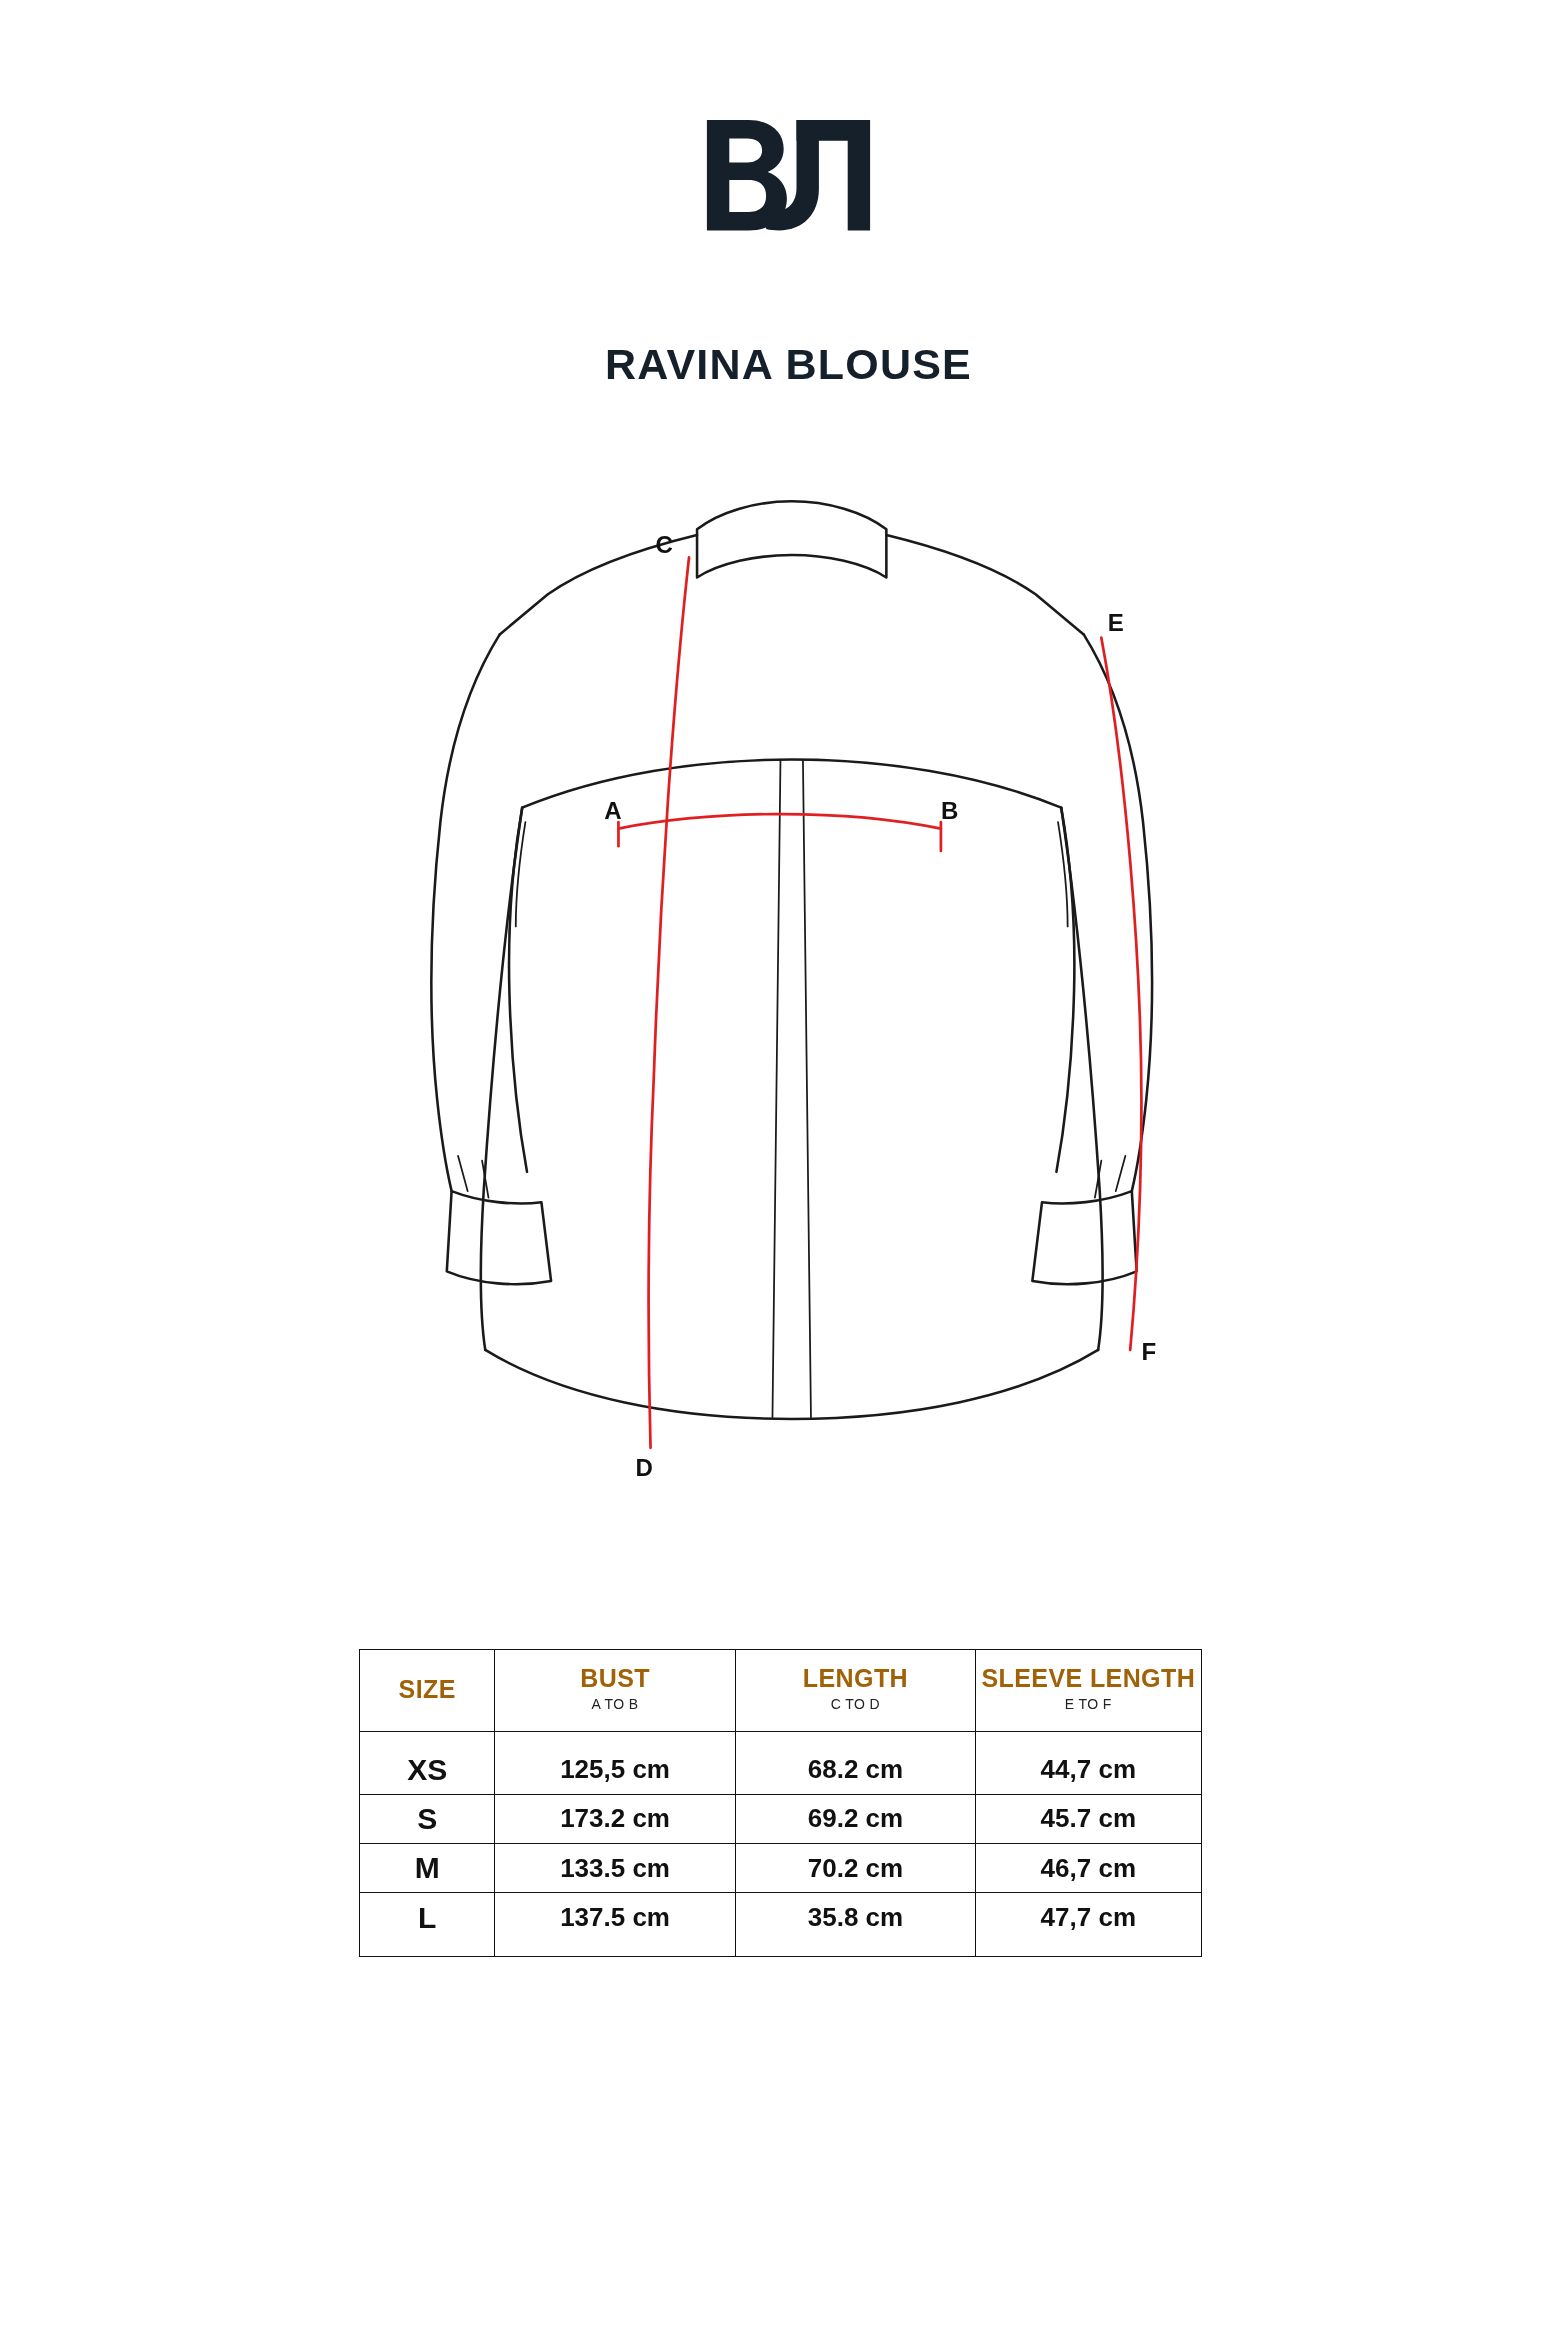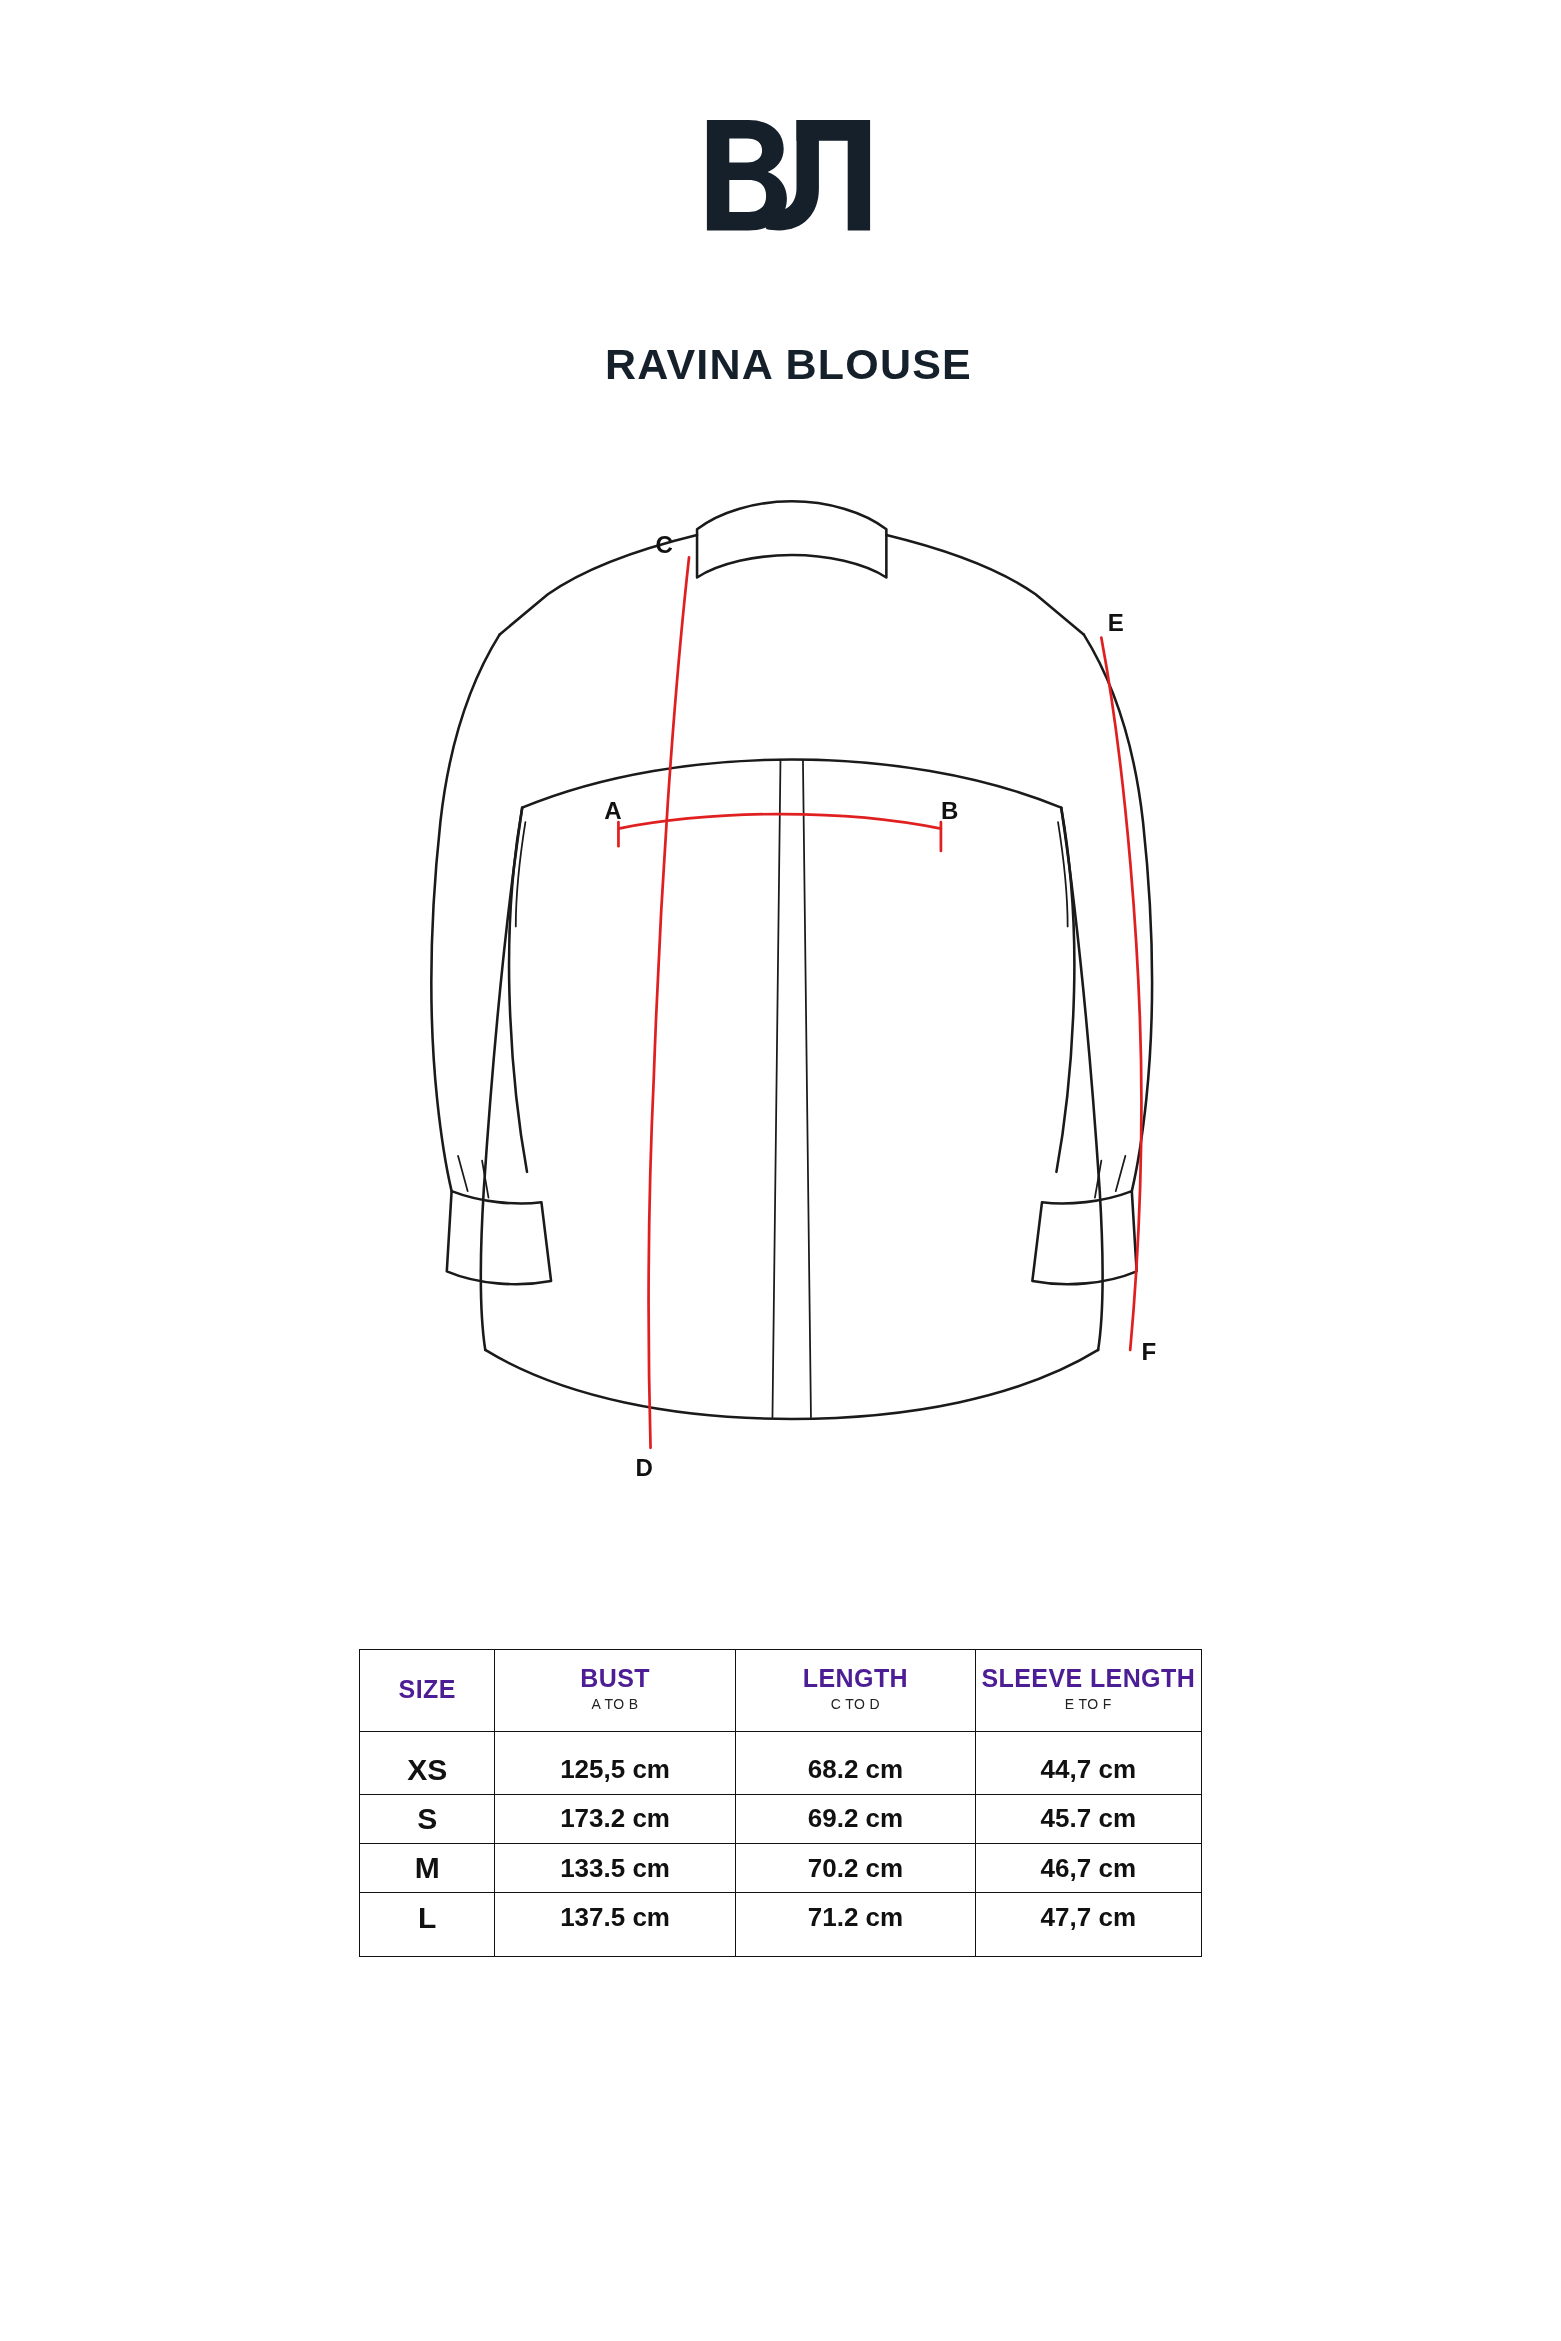--- a/index.html
+++ b/index.html
@@ -83,21 +83,21 @@
   .col-size { width: 128px; }
   .col-bust { width: 233px; }
   .col-length { width: 233px; }
   .col-sleeve { width: 218px; }
 
   .hd-main {
     display: block;
     font-size: 25px;
     font-weight: bold;
     letter-spacing: 0.4px;
-    color: #4c1d95;
+    color: #a16207;
   }
   .hd-sub {
     display: block;
     font-size: 14px;
     font-weight: normal;
     letter-spacing: 0.4px;
     color: #222222;
     margin-top: 4.8px;
   }
 
@@ -239,21 +239,21 @@
         </tr>
         <tr>
           <td class="size-cell">M</td>
           <td>133.5 cm</td>
           <td>70.2 cm</td>
           <td>46,7 cm</td>
         </tr>
         <tr>
           <td class="size-cell">L</td>
           <td>137.5 cm</td>
-          <td>71.2 cm</td>
+          <td>35.8 cm</td>
           <td>47,7 cm</td>
         </tr>
       </tbody>
     </table>
   </div>
 
 </div>
 
 
 </body></html>

